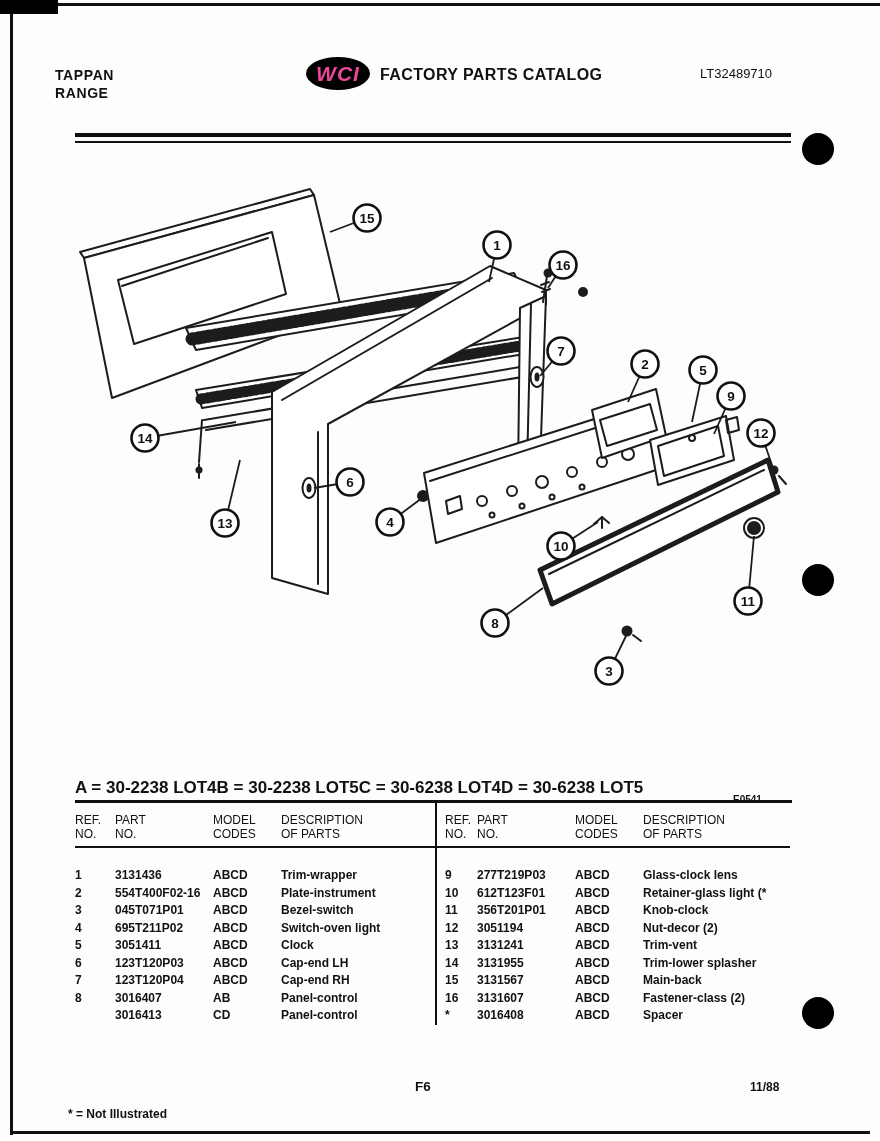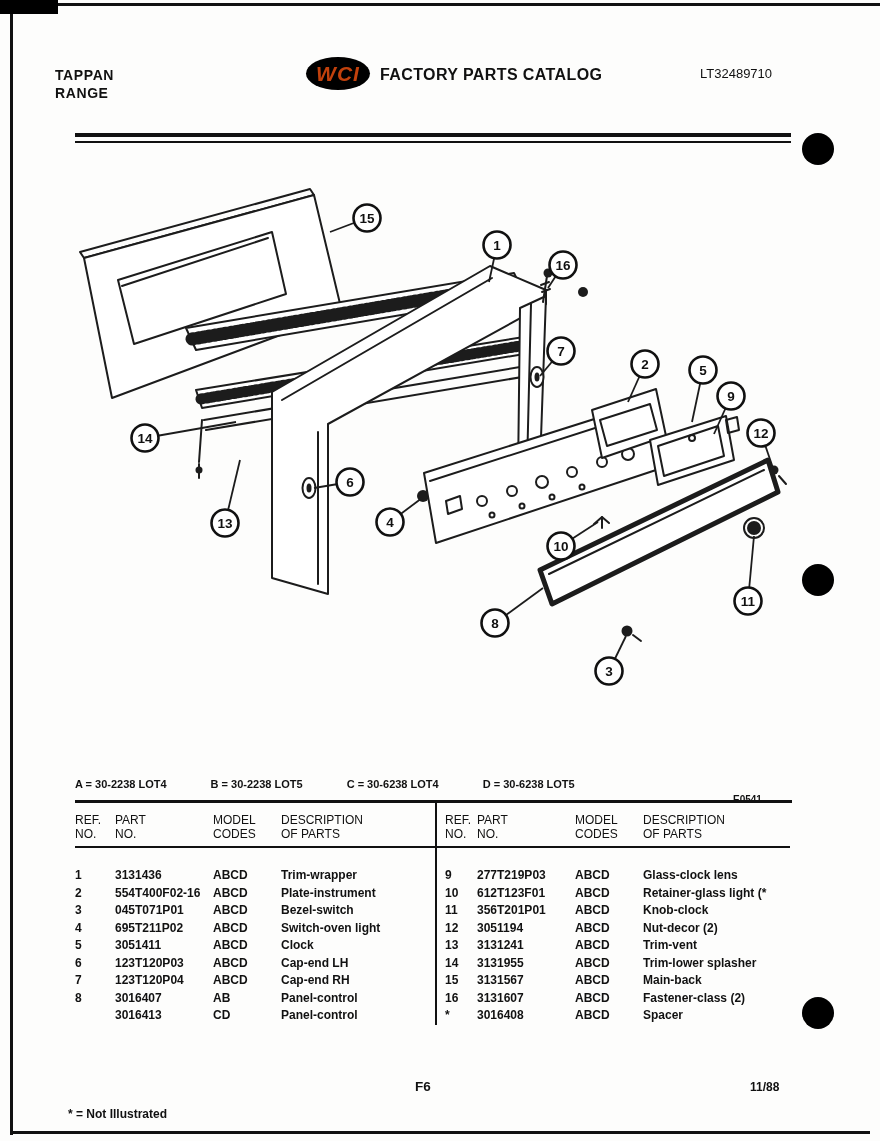--- a/index.html
+++ b/index.html
@@ -16,36 +16,36 @@
   .hole-1{left:802px;top:133px;}
   .hole-2{left:802px;top:564px;}
   .hole-3{left:802px;top:997px;}
 
   
   .brand{position:absolute;left:55px;top:66px;font-size:14px;font-weight:700;letter-spacing:.6px;line-height:18px;}
   .wci-logo{
     position:absolute;left:306px;top:57px;width:64px;height:33px;background:#000;
     border-radius:50%;display:flex;align-items:center;justify-content:center;
   }
-  .wci-logo span{color:#c2410c;font-weight:700;font-style:italic;font-size:21px;letter-spacing:1px;}
+  .wci-logo span{color:#ec4899;font-weight:700;font-style:italic;font-size:21px;letter-spacing:1px;}
   .catalog-title{position:absolute;left:380px;top:66px;font-size:16px;font-weight:700;letter-spacing:.4px;}
   .doc-number{position:absolute;left:700px;top:66px;font-size:13px;font-weight:400;}
   .header-rule{position:absolute;left:75px;top:133px;width:716px;height:4px;border-top:4px solid #111;border-bottom:2px solid #111;}
 
   
   .diagram{position:absolute;left:0;top:170px;width:880px;height:600px;}
   .diagram svg{position:absolute;left:0;top:0;}
   .leader{stroke:#1c1c1c;stroke-width:1.8;}
   .callout-circle{fill:#fff;stroke:#111;stroke-width:2.6;}
   .callout-num{font:700 13.5px "Liberation Sans",sans-serif;fill:#111;text-anchor:middle;}
   .diagram-code{position:absolute;left:733px;top:580px;font-size:10px;font-weight:700;margin-top:44px;}
 
   
-  .model-codes{position:absolute;left:75px;top:778px;width:717px;display:flex;gap:44px;
-    font-size:11px;font-weight:700;white-space:nowrap;}
+  .model-codes{position:absolute;left:75px;top:778px;width:717px;display:flex;
+    font-size:17px;font-weight:700;white-space:nowrap;}
 
   
   .parts-wrap{position:absolute;left:75px;top:800px;width:717px;display:flex;border-top:3px solid #111;}
   .col-divider{width:2px;background:#111;}
   table.parts{border-collapse:collapse;table-layout:fixed;}
   table.parts.left{width:360px;}
   table.parts.right{width:353px;}
   table.parts th{
     text-align:left;vertical-align:bottom;font-size:12px;font-weight:400;
     padding:10px 0 5px 0;border-bottom:2px solid #111;line-height:14px;

